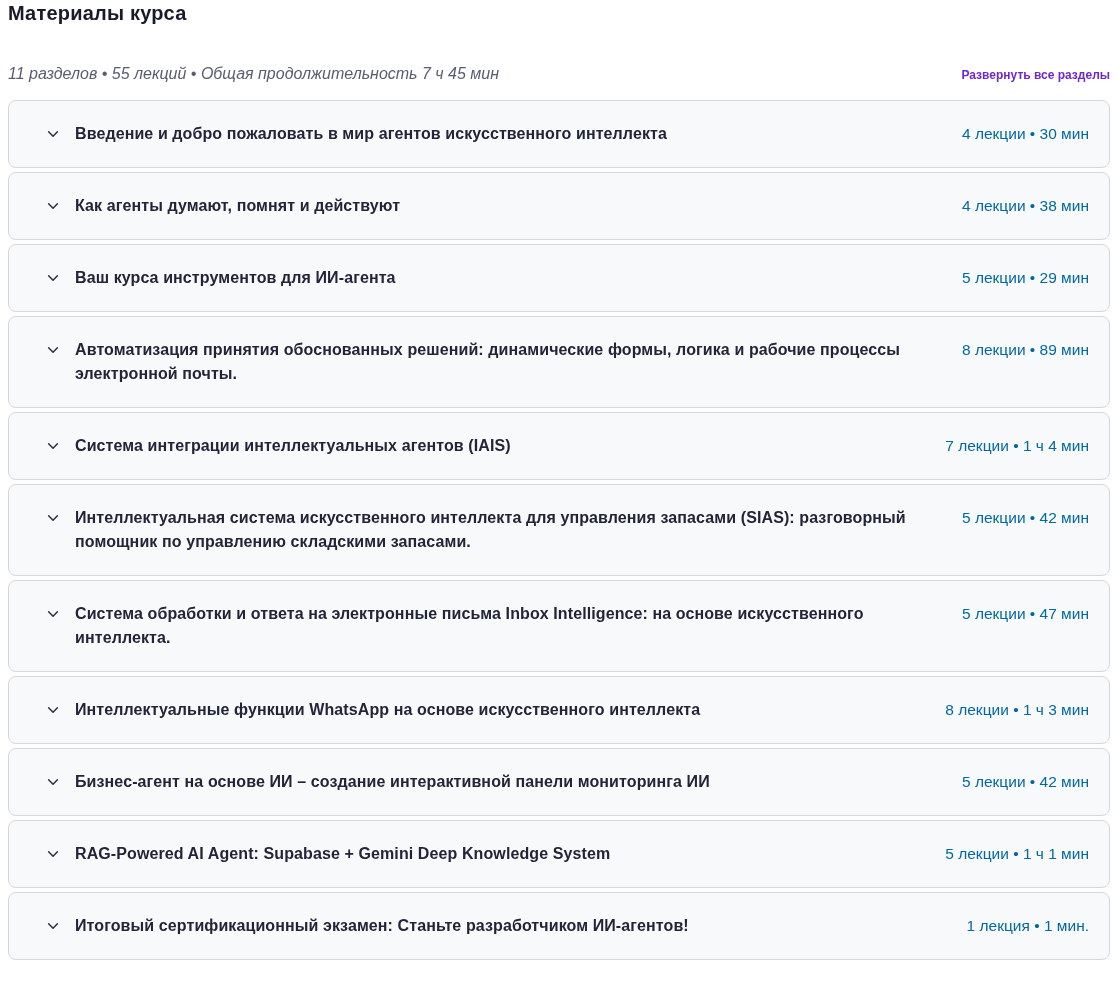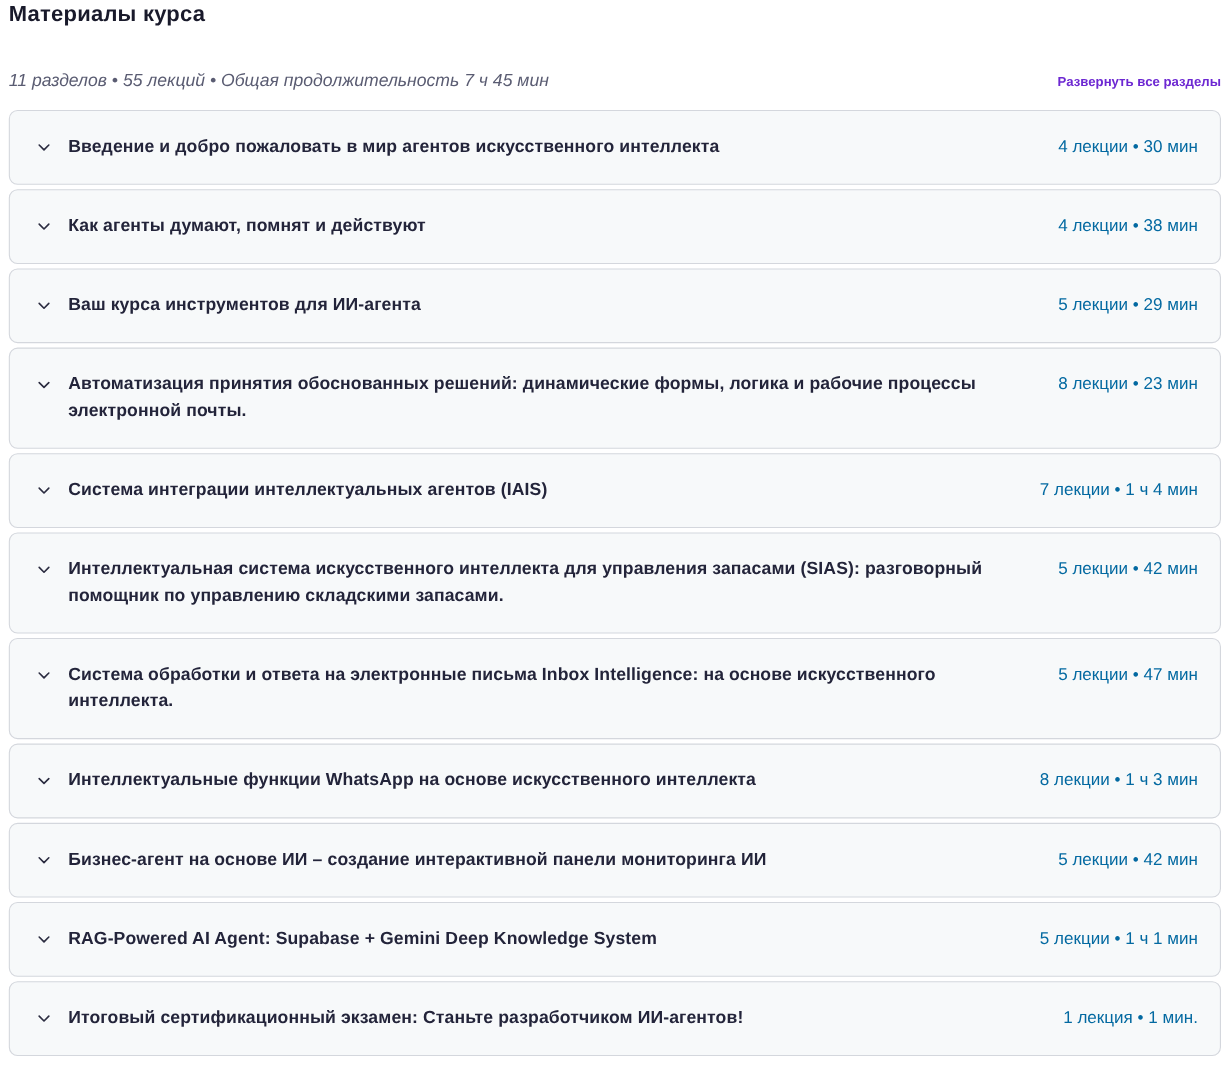--- a/index.html
+++ b/index.html
@@ -41,21 +41,21 @@
     cursor: pointer;
     white-space: nowrap;
   }
   .sections { display: block; }
   .card {
     display: flex;
     align-items: flex-start;
     background: #f7f9fa;
     border: 1px solid #d4d7dd;
     border-radius: 8px;
-    padding: 21px 20px 21px 24px;
+    padding: 21px 20px 21px 37px;
     margin-bottom: 4px;
     cursor: pointer;
   }
   .chev {
     flex: 0 0 auto;
     width: 14px;
     height: 14px;
     margin-top: 5px;
     display: inline-flex;
     align-items: center;
@@ -126,21 +126,21 @@
       <span class="card-meta">5 лекции • 29 мин</span>
     </div>
 
     <div class="card">
       <span class="chev">
           <svg viewBox="0 0 16 16" fill="none" stroke="currentColor" stroke-width="1.7" stroke-linecap="round" stroke-linejoin="round">
             <polyline points="3,5.5 8,10.5 13,5.5"></polyline>
           </svg>
         </span>
       <h3 class="card-title">Автоматизация принятия обоснованных решений: динамические формы, логика и рабочие процессы электронной почты.</h3>
-      <span class="card-meta">8 лекции • 23 мин</span>
+      <span class="card-meta">8 лекции • 89 мин</span>
     </div>
 
     <div class="card">
       <span class="chev">
           <svg viewBox="0 0 16 16" fill="none" stroke="currentColor" stroke-width="1.7" stroke-linecap="round" stroke-linejoin="round">
             <polyline points="3,5.5 8,10.5 13,5.5"></polyline>
           </svg>
         </span>
       <h3 class="card-title">Система интеграции интеллектуальных агентов (IAIS)</h3>
       <span class="card-meta">7 лекции • 1 ч 4 мин</span>

